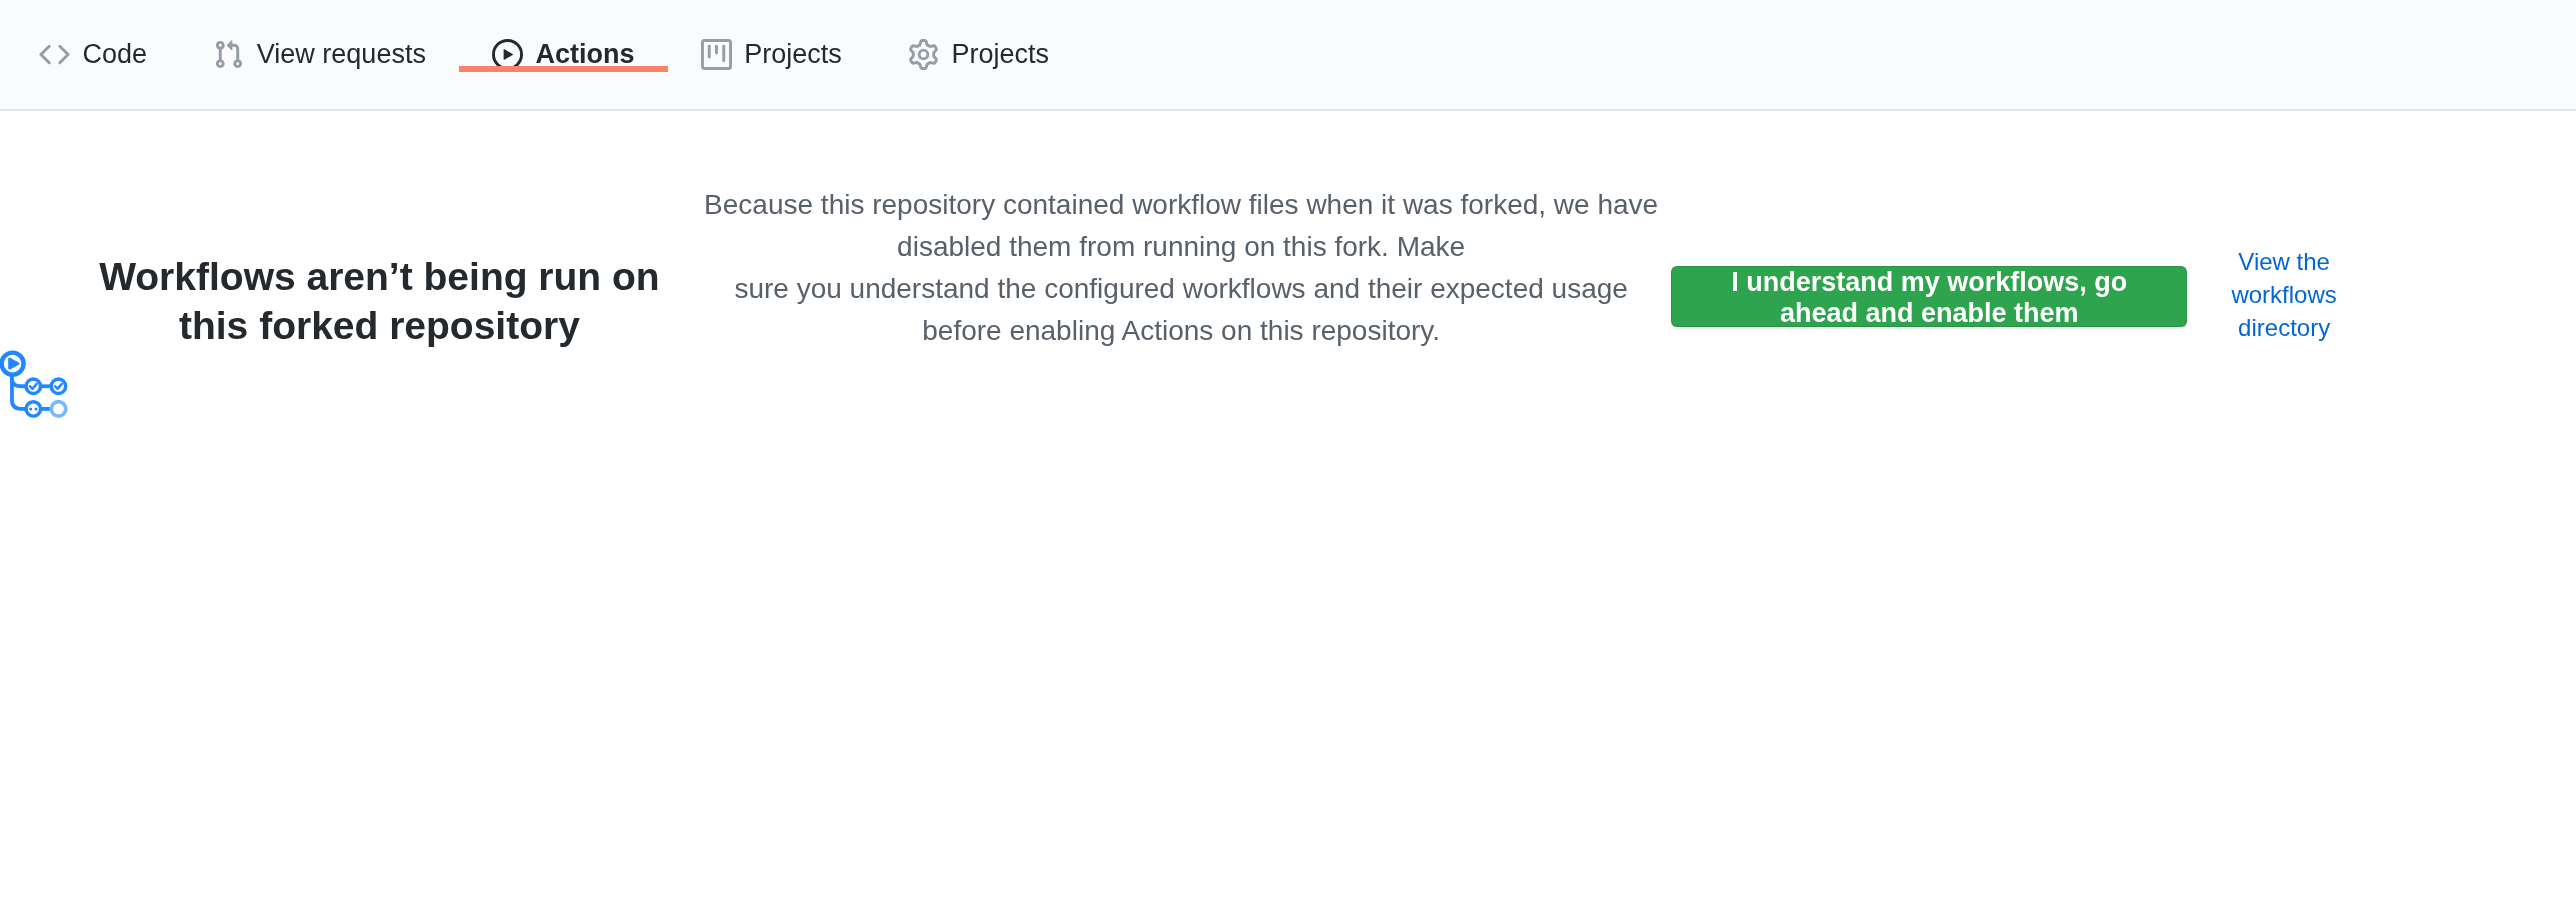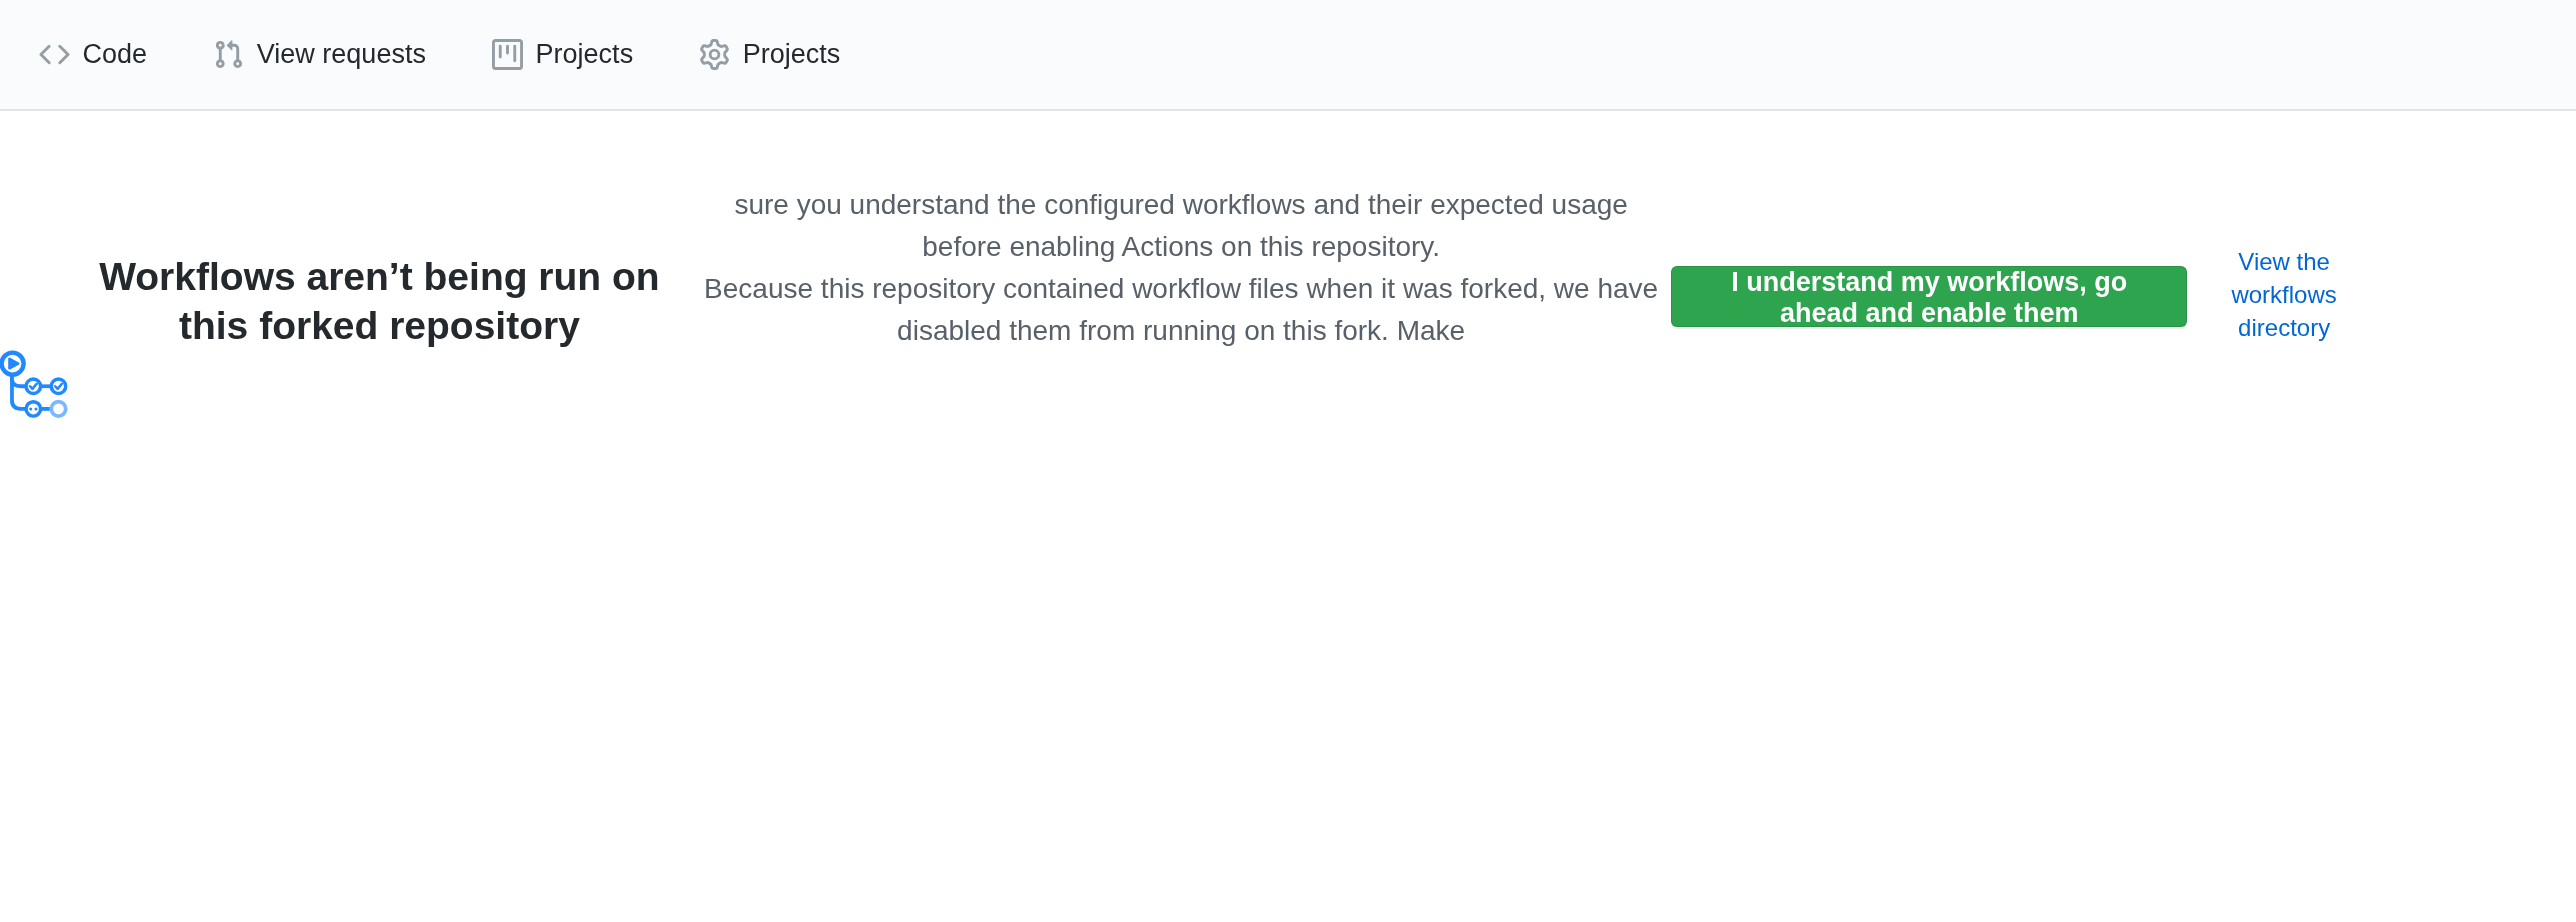--- a/index.html
+++ b/index.html
@@ -106,20 +106,26 @@
     <span>Code</span>
   </div>
 
   <div class="tab">
     <svg class="octicon" viewBox="0 0 16 16" aria-hidden="true">
       <path d="M1.5 3.25a2.25 2.25 0 1 1 3 2.122v5.256a2.251 2.251 0 1 1-1.5 0V5.372A2.25 2.25 0 0 1 1.5 3.25Zm5.677-.177L9.573.677A.25.25 0 0 1 10 .854V2.5h1A2.5 2.5 0 0 1 13.5 5v5.628a2.251 2.251 0 1 1-1.5 0V5a1 1 0 0 0-1-1h-1v1.646a.25.25 0 0 1-.427.177L7.177 3.427a.25.25 0 0 1 0-.354ZM3.75 2.5a.75.75 0 1 0 0 1.5.75.75 0 0 0 0-1.5Zm0 9.5a.75.75 0 1 0 0 1.5.75.75 0 0 0 0-1.5Zm8.25.75a.75.75 0 1 0 1.5 0 .75.75 0 0 0-1.5 0Z"></path>
     </svg>
     <span>View requests</span>
   </div>
 
+  <div class="tab active">
+    <svg class="octicon" viewBox="0 0 16 16" aria-hidden="true">
+      <path d="M8 0a8 8 0 1 1 0 16A8 8 0 0 1 8 0ZM1.5 8a6.5 6.5 0 1 0 13 0 6.5 6.5 0 0 0-13 0Zm4.879-2.773 4.264 2.559a.25.25 0 0 1 0 .428l-4.264 2.559A.25.25 0 0 1 6 10.559V5.442a.25.25 0 0 1 .379-.215Z"></path>
+    </svg>
+    <span>Actions</span>
+  </div>
 
   <div class="tab">
     <svg class="octicon" viewBox="0 0 16 16" aria-hidden="true">
       <path d="M1.75 0h12.5C15.216 0 16 .784 16 1.75v12.5A1.75 1.75 0 0 1 14.25 16H1.75A1.75 1.75 0 0 1 0 14.25V1.75C0 .784.784 0 1.75 0ZM1.5 1.75v12.5c0 .138.112.25.25.25h12.5a.25.25 0 0 0 .25-.25V1.75a.25.25 0 0 0-.25-.25H1.75a.25.25 0 0 0-.25.25ZM11.75 3a.75.75 0 0 1 .75.75v7.5a.75.75 0 0 1-1.5 0v-7.5a.75.75 0 0 1 .75-.75Zm-8.25.75a.75.75 0 0 1 1.5 0v5.5a.75.75 0 0 1-1.5 0v-5.5ZM8 3a.75.75 0 0 1 .75.75v3.5a.75.75 0 0 1-1.5 0v-3.5A.75.75 0 0 1 8 3Z"></path>
     </svg>
     <span>Projects</span>
   </div>
 
   <div class="tab">
     <svg class="octicon" viewBox="0 0 16 16" aria-hidden="true">
@@ -151,22 +157,22 @@
     <circle cx="53" cy="92" r="11.5" fill="#ffffff" stroke="#2188ff" stroke-width="5.5"></circle>
     <circle cx="48.8" cy="92" r="2.4" fill="#2188ff"></circle>
     <circle cx="57.2" cy="92" r="2.4" fill="#2188ff"></circle>
 
     <circle cx="93" cy="92" r="11.5" fill="#ffffff" stroke="#79b8ff" stroke-width="6"></circle>
   </svg>
 
   <h1 class="bs-title">Workflows aren’t being run on this forked repository</h1>
 
   <p class="bs-desc">
+      <span>Because this repository contained workflow files when it was forked, we have disabled them from running on this fork. Make</span>
       <span>sure you understand the configured workflows and their expected usage before enabling Actions on this repository.</span>
-      <span>Because this repository contained workflow files when it was forked, we have disabled them from running on this fork. Make</span>
     </p>
 
   <button class="enable-btn">I understand my workflows, go ahead and enable them</button>
 
   <a class="dir-link" href="#">View the workflows directory</a>
 
 </main>
 
 
 </body></html>

